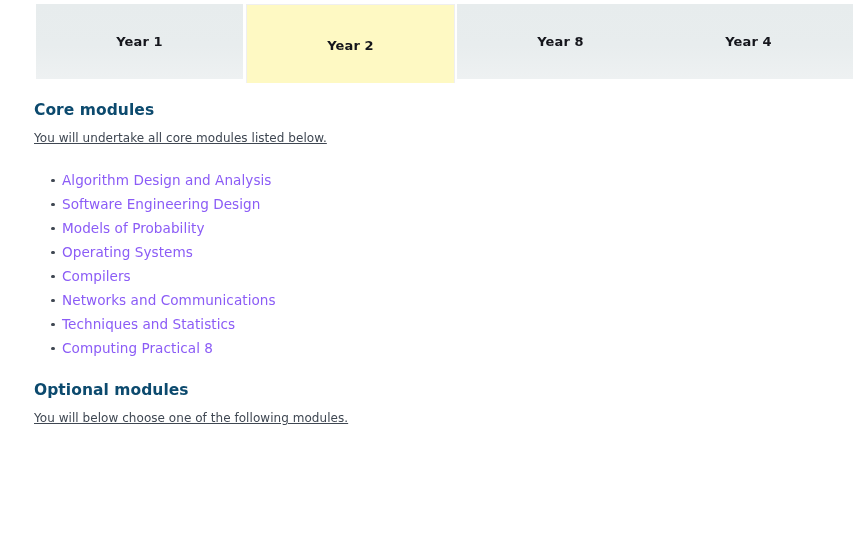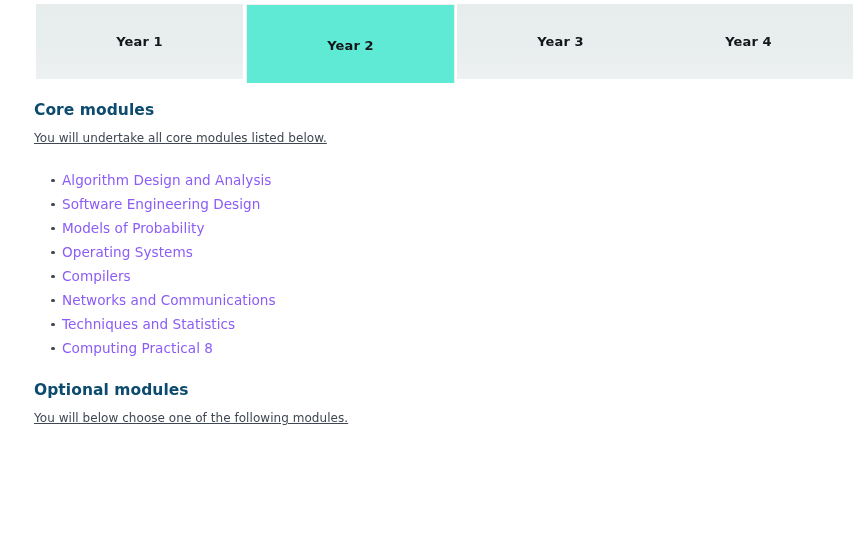--- a/index.html
+++ b/index.html
@@ -39,21 +39,21 @@
     justify-content: center;
     cursor: pointer;
     user-select: none;
   }
   .tab.inactive {
     background: linear-gradient(to bottom, #e7eced 0%, #e8edee 55%, #eef1f2 100%);
   }
   .tab.active {
     top: 0;
     height: 79px;
-    background: #5eead4;
+    background: #fef9c3;
     border: 1px solid #efeff0;
     border-bottom: none;
   }
   .tab-label {
     font-size: 13px;
     font-weight: bold;
     color: #15161c;
     letter-spacing: 0.1px;
     line-height: 1;
   }
@@ -128,21 +128,21 @@
 
     <div class="tab inactive tab-0">
       <span class="tab-label">Year 1</span>
     </div>
 
     <div class="tab active tab-1">
       <span class="tab-label">Year 2</span>
     </div>
 
     <div class="tab inactive tab-2">
-      <span class="tab-label">Year 3</span>
+      <span class="tab-label">Year 8</span>
     </div>
 
     <div class="tab inactive tab-3">
       <span class="tab-label">Year 4</span>
     </div>
 
   </div>
 
   <div class="content">
 

